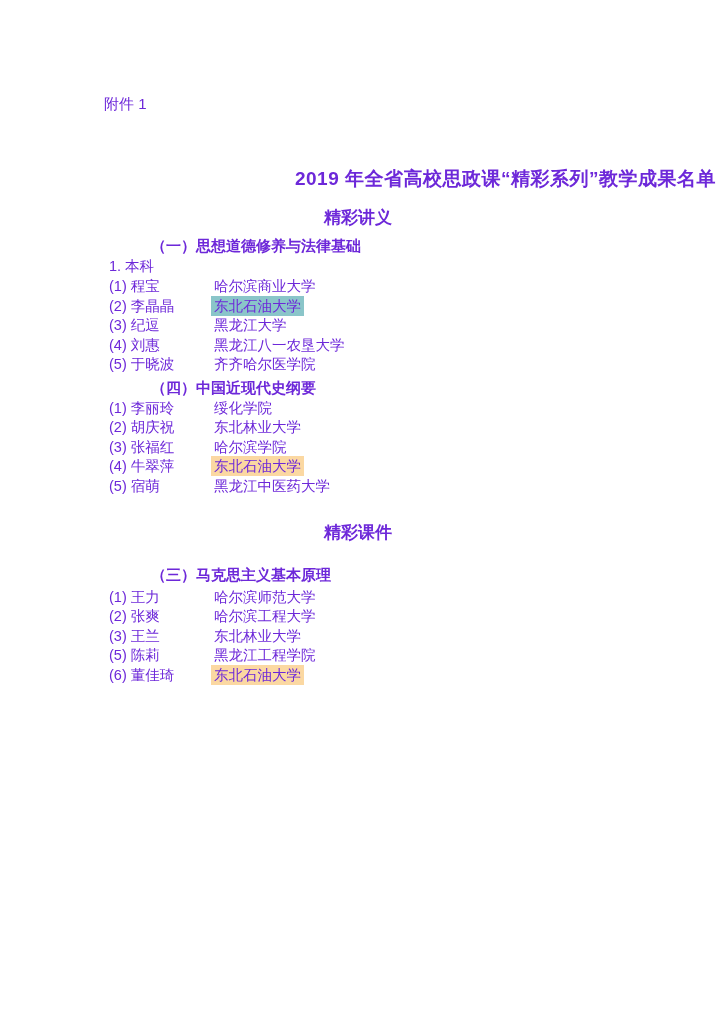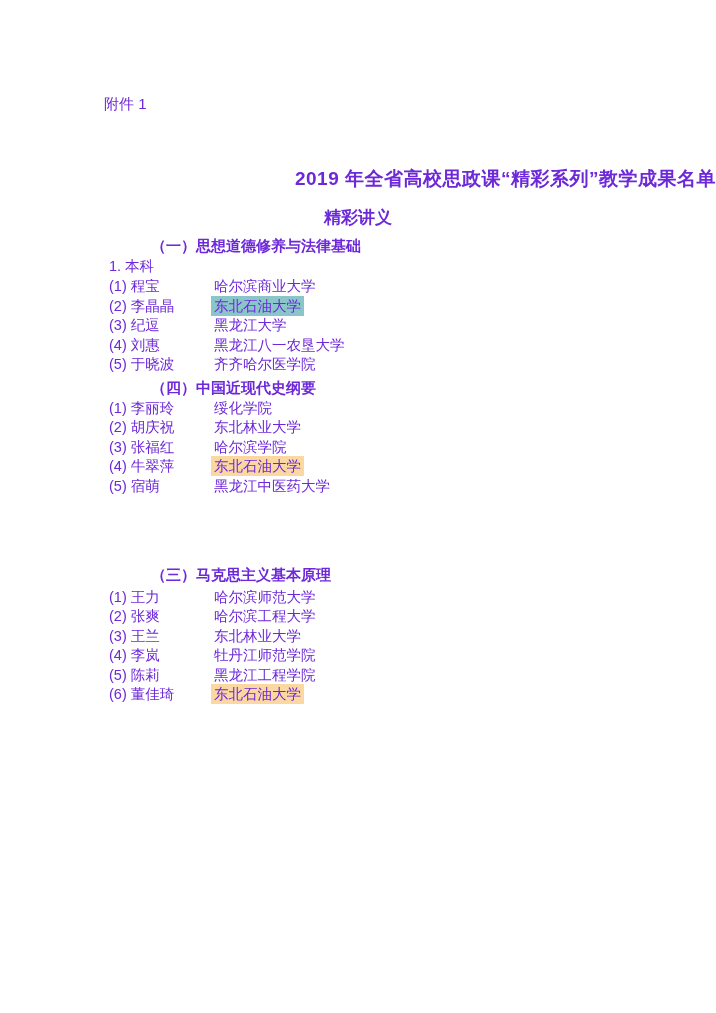--- a/index.html
+++ b/index.html
@@ -130,40 +130,37 @@
     <div class="row">
       <span class="name">(4) 牛翠萍</span>
       <span class="uni" style="background: rgb(251, 216, 162);">东北石油大学</span>
     </div>
     <div class="row">
       <span class="name">(5) 宿萌</span>
       <span class="uni">黑龙江中医药大学</span>
     </div>
   </div>
 
+  <div class="section-heading sec2">精彩课件</div>
 
   <div class="group g3">
     <div class="subheading">（三）马克思主义基本原理</div>
     <div class="row">
       <span class="name">(1) 王力</span>
       <span class="uni">哈尔滨师范大学</span>
     </div>
     <div class="row">
       <span class="name">(2) 张爽</span>
       <span class="uni">哈尔滨工程大学</span>
     </div>
     <div class="row">
       <span class="name">(3) 王兰</span>
       <span class="uni">东北林业大学</span>
     </div>
     <div class="row">
-      <span class="name">(4) 李岚</span>
-      <span class="uni">牡丹江师范学院</span>
-    </div>
-    <div class="row">
       <span class="name">(5) 陈莉</span>
       <span class="uni">黑龙江工程学院</span>
     </div>
     <div class="row">
       <span class="name">(6) 董佳琦</span>
       <span class="uni" style="background: rgb(251, 216, 162);">东北石油大学</span>
     </div>
   </div>
 
 </div>

